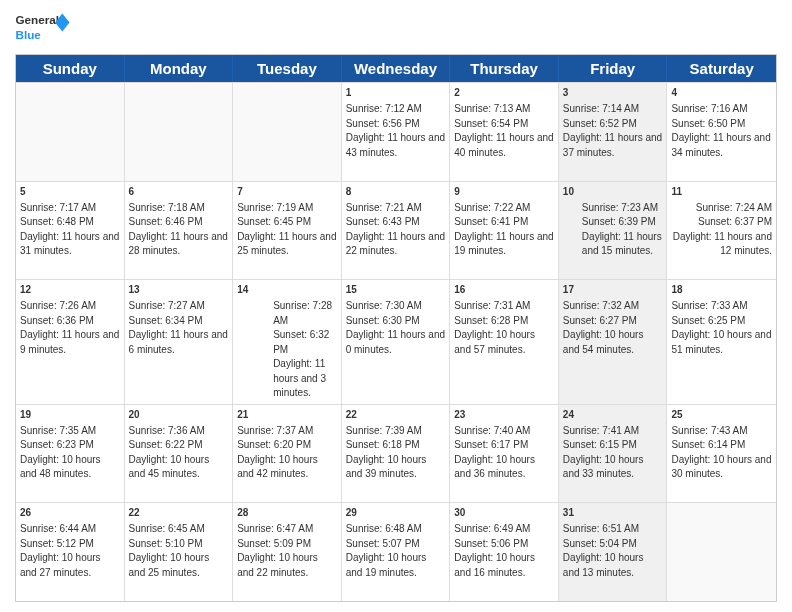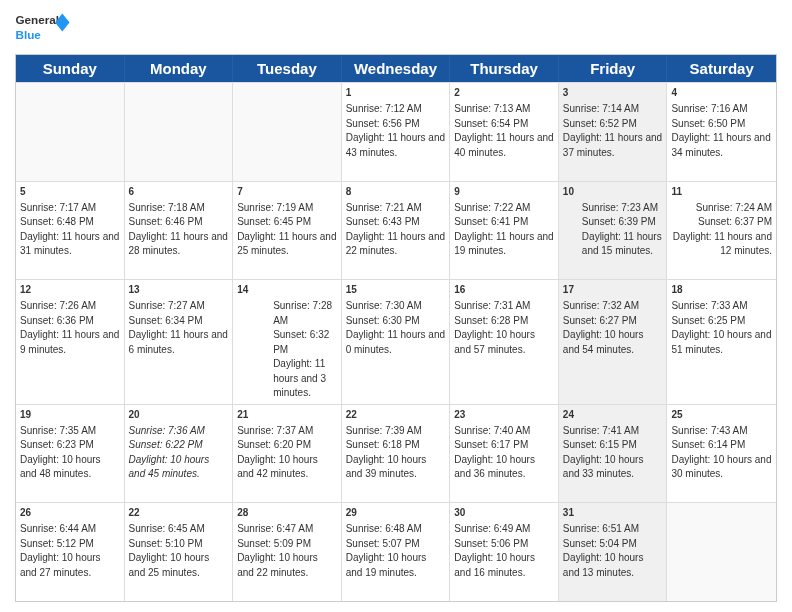--- a/index.html
+++ b/index.html
@@ -251,21 +251,21 @@
         </div>
         <div class="cal-row">
           <div class="cal-cell">
             <span class="day-num">19</span>
             <div class="cell-text" style="white-space: pre-line;">Sunrise: 7:35 AM
 Sunset: 6:23 PM
 Daylight: 10 hours and 48 minutes.</div>
           </div>
           <div class="cal-cell">
             <span class="day-num">20</span>
-            <div class="cell-text" style="white-space: pre-line; font-style: italic;">Sunrise: 7:36 AM
+            <div class="cell-text" style="white-space: pre-line;">Sunrise: 7:36 AM
 Sunset: 6:22 PM
 Daylight: 10 hours and 45 minutes.</div>
           </div>
           <div class="cal-cell">
             <span class="day-num">21</span>
             <div class="cell-text" style="white-space: pre-line;">Sunrise: 7:37 AM
 Sunset: 6:20 PM
 Daylight: 10 hours and 42 minutes.</div>
           </div>
           <div class="cal-cell">

